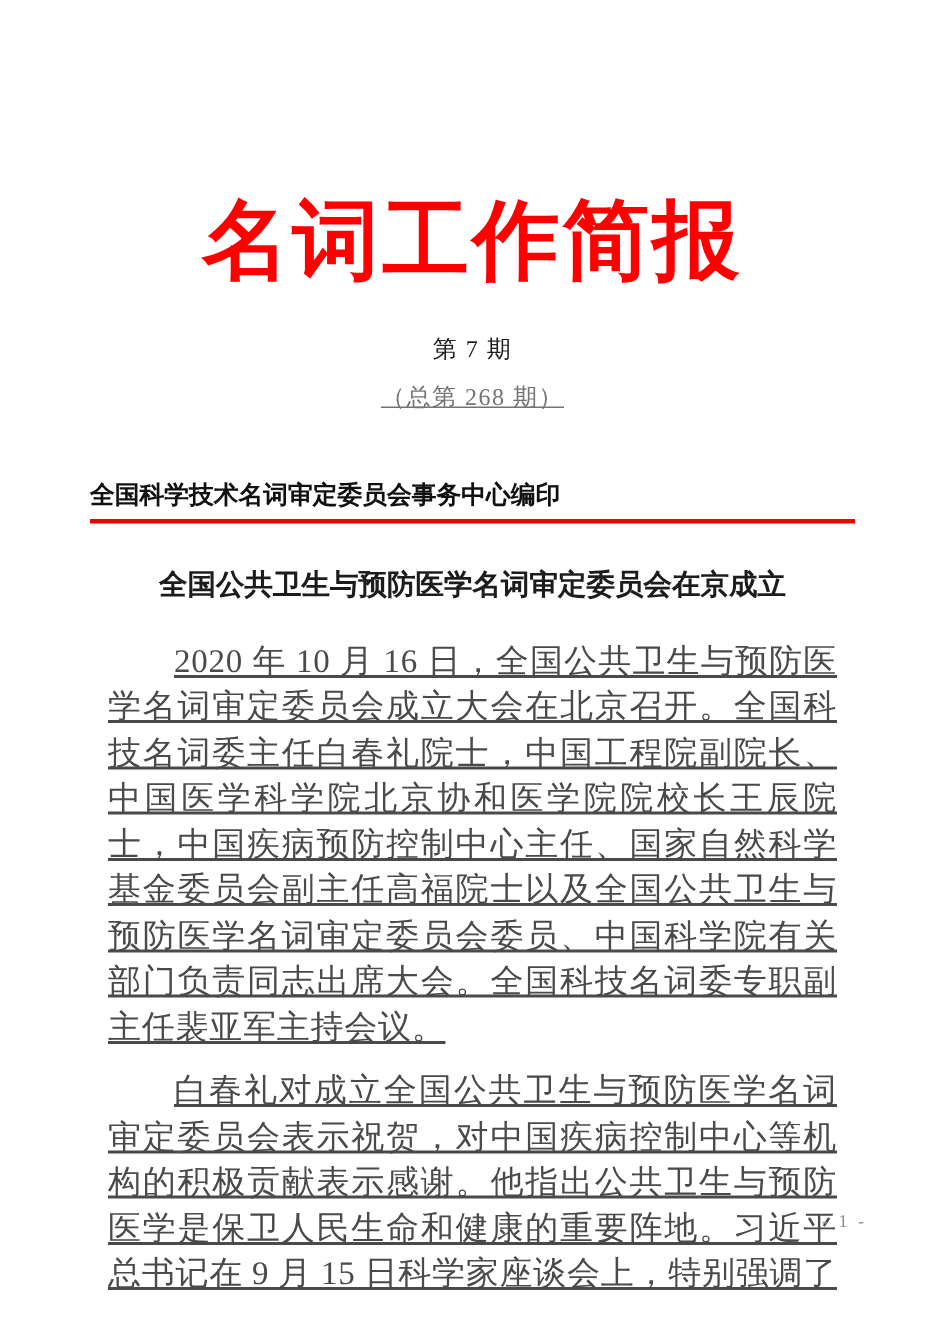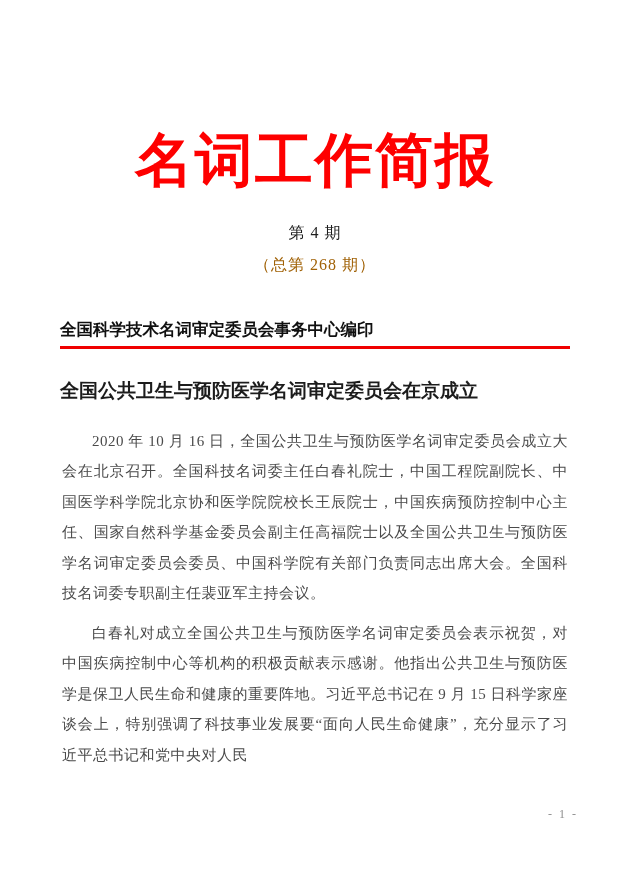--- a/index.html
+++ b/index.html
@@ -32,77 +32,80 @@
     margin-top: 27px;
     text-align: center;
     font-size: 16px;
     color: #1e1e1e;
     letter-spacing: 1px;
   }
   .issue-total {
     margin-top: 11px;
     text-align: center;
     font-size: 16px;
-    color: #a16207;
+    color: #737373;
     letter-spacing: 1px;
+    text-decoration: underline;
   }
   .pub-line {
     margin-top: 43px;
     display: flex;
     justify-content: space-between;
     align-items: center;
     font-weight: bold;
     font-size: 16.5px;
     color: #101010;
   }
   .red-rule {
     margin-top: 5px;
     height: 3px;
     background: #f00000;
   }
   .article-heading {
     margin: 24px 0 0 0;
+    text-align: center;
     font-family: "Liberation Sans", "DejaVu Sans", sans-serif;
     font-size: 19px;
     font-weight: bold;
     color: #1c1c1c;
     line-height: 36px;
   }
   .body-copy {
     margin-top: 17px;
   }
   .body-para {
-    margin: 2px;
-    font-size: 15px;
+    margin: 12px;
+    font-size: 22px;
     line-height: 30.5px;
     color: #4a4a4a;
     text-align: justify;
     text-indent: 2em;
     letter-spacing: 0.5px;
+    text-decoration: underline;
   }
   .body-para + .body-para {
     margin-top: 9px;
   }
   .page-number {
     position: absolute;
     right: 51px;
     bottom: 42px;
     font-size: 12px;
     color: #8f8f8f;
     letter-spacing: 2px;
   }
 </style>
 </head>
 <body>
 
 <div class="page">
 
   <h1 class="doc-title">名词工作简报</h1>
 
-  <div class="issue-no">第 4 期</div>
+  <div class="issue-no">第 7 期</div>
 
   <div class="issue-total">（总第 268 期）</div>
 
   <div class="pub-line">
     <span>全国科学技术名词审定委员会事务中心编印</span>
   </div>
 
   <div class="red-rule"></div>
 
   <h2 class="article-heading">

